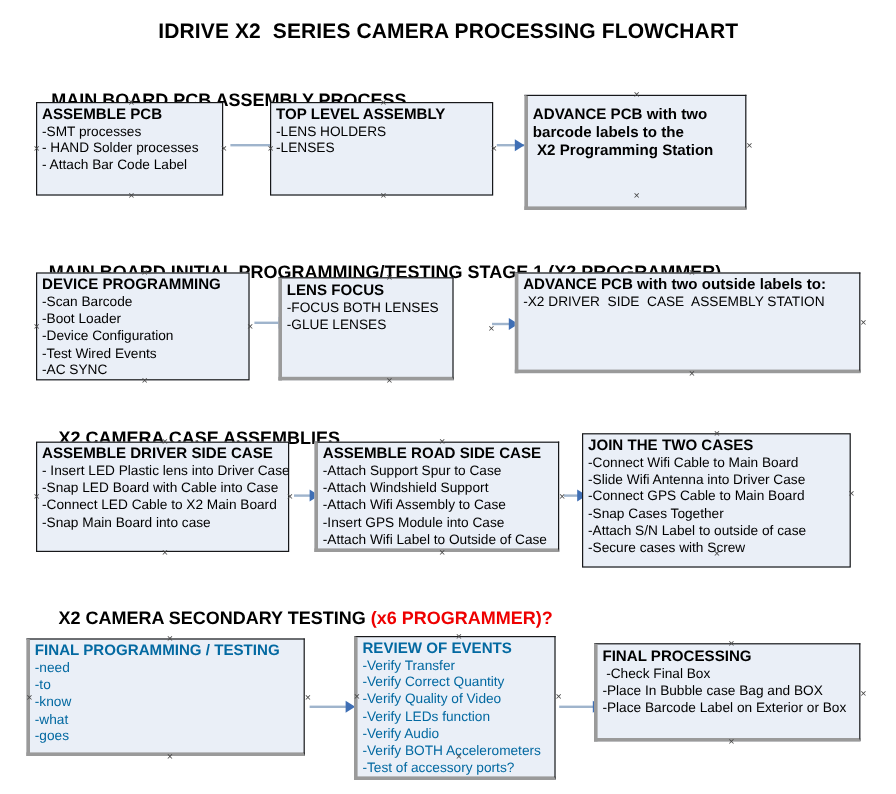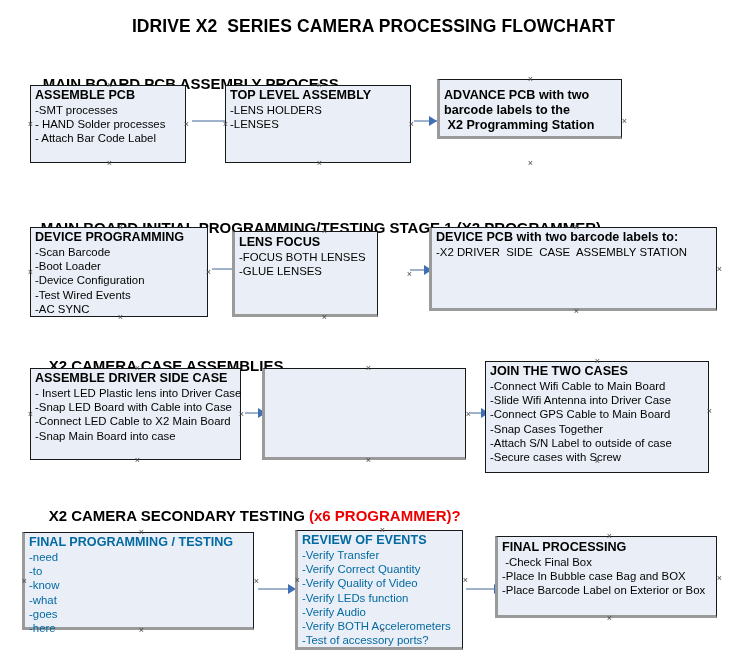--- a/index.html
+++ b/index.html
@@ -147,21 +147,21 @@
     </div>
     <div class="handle" style="left:-4px; top:35px;"></div>
     <div class="handle" style="left:90px; top:-4px;"></div>
     <div class="handle" style="left:90px; top:74px;"></div>
     <div class="handle" style="left:182px; top:35px;"></div>
   </div>
 
   <div class="conn" style="left:414px; top:120px; width:36px;"></div>
   <div class="conn-head" style="left:429px; top:116px;"></div>
 
-  <div class="fc-box shadow-gray" style="left:437px; top:79px; width:185px; height:60px;">
+  <div class="fc-box shadow-gray" style="left:437px; top:79px; width:185px; height:96px;">
     <div class="box-inner" style="top:8px;">
       <div class="box-title">ADVANCE PCB with two</div>
       <div class="box-line bold">barcode labels to the</div>
       <div class="box-line bold"> X2 Programming Station</div>
     </div>
     <div class="handle" style="left:87px; top:-4px;"></div>
     <div class="handle" style="left:87px; top:80px;"></div>
     <div class="handle" style="left:181px; top:38px;"></div>
   </div>
 
@@ -196,21 +196,21 @@
     <div class="handle" style="left:86px; top:-4px;"></div>
     <div class="handle" style="left:86px; top:82px;"></div>
     <div class="handle" style="left:171px; top:39px;"></div>
   </div>
 
   <div class="conn" style="left:410px; top:269px; width:30px;"></div>
   <div class="conn-head" style="left:424px; top:265px;"></div>
 
   <div class="fc-box shadow-gray" style="left:429px; top:227px; width:288px; height:84px;">
     <div class="box-inner" style="top:2px;">
-      <div class="box-title">DEVICE PCB with two barcode labels to:</div>
+      <div class="box-title">ADVANCE PCB with two outside labels to:</div>
       <div class="box-line">-X2 DRIVER  SIDE  CASE  ASSEMBLY STATION</div>
     </div>
     <div class="handle" style="left:141px; top:-4px;"></div>
     <div class="handle" style="left:141px; top:80px;"></div>
     <div class="handle" style="left:284px; top:38px;"></div>
   </div>
 
   <div class="section-heading" style="left:32px; top:340px;">
     <span>X2 CAMERA CASE ASSEMBLIES</span>
   </div>
@@ -226,20 +226,28 @@
     <div class="handle" style="left:-4px; top:42px;"></div>
     <div class="handle" style="left:103px; top:-4px;"></div>
     <div class="handle" style="left:103px; top:88px;"></div>
     <div class="handle" style="left:207px; top:42px;"></div>
   </div>
 
   <div class="conn" style="left:245px; top:412px; width:22px;"></div>
   <div class="conn-head" style="left:258px; top:408px;"></div>
 
   <div class="fc-box shadow-gray" style="left:262px; top:368px; width:204px; height:92px;">
+    <div class="box-inner">
+      <div class="box-title">ASSEMBLE ROAD SIDE CASE</div>
+      <div class="box-line">-Attach Support Spur to Case</div>
+      <div class="box-line">-Attach Windshield Support</div>
+      <div class="box-line">-Attach Wifi Assembly to Case</div>
+      <div class="box-line">-Insert GPS Module into Case</div>
+      <div class="box-line">-Attach Wifi Label to Outside of Case</div>
+    </div>
     <div class="handle" style="left:100px; top:-4px;"></div>
     <div class="handle" style="left:100px; top:88px;"></div>
     <div class="handle" style="left:200px; top:42px;"></div>
   </div>
 
   <div class="conn" style="left:470px; top:412px; width:20px;"></div>
   <div class="conn-head" style="left:481px; top:408px;"></div>
 
   <div class="fc-box" style="left:485px; top:361px; width:224px; height:112px;">
     <div class="box-inner">
@@ -261,21 +269,20 @@
   </div>
 
   <div class="fc-box shadow-gray" style="left:22px; top:532px; width:232px; height:98px;">
     <div class="box-inner">
       <div class="box-title red">FINAL PROGRAMMING / TESTING</div>
       <div class="box-line red">-need</div>
       <div class="box-line red">-to</div>
       <div class="box-line red">-know</div>
       <div class="box-line red">-what</div>
       <div class="box-line red">-goes</div>
-      <div class="box-line red">-here</div>
     </div>
     <div class="handle" style="left:-4px; top:45px;"></div>
     <div class="handle" style="left:113px; top:-4px;"></div>
     <div class="handle" style="left:113px; top:94px;"></div>
     <div class="handle" style="left:228px; top:45px;"></div>
   </div>
 
   <div class="conn" style="left:258px; top:588px; width:36px;"></div>
   <div class="conn-head" style="left:288px; top:584px;"></div>
 

